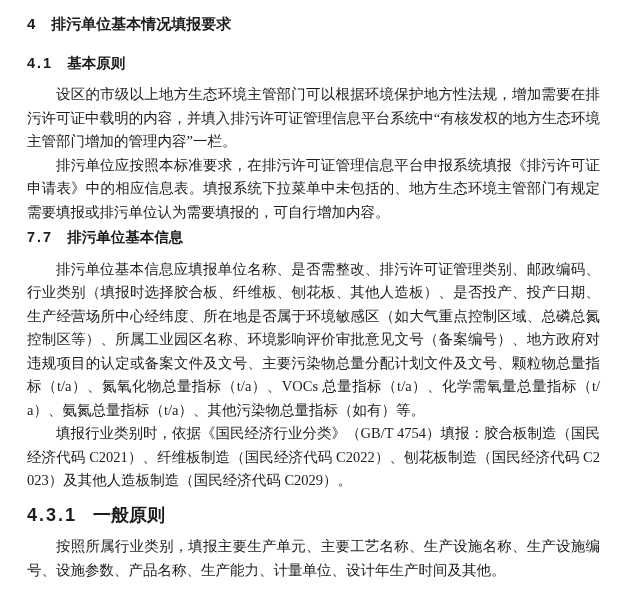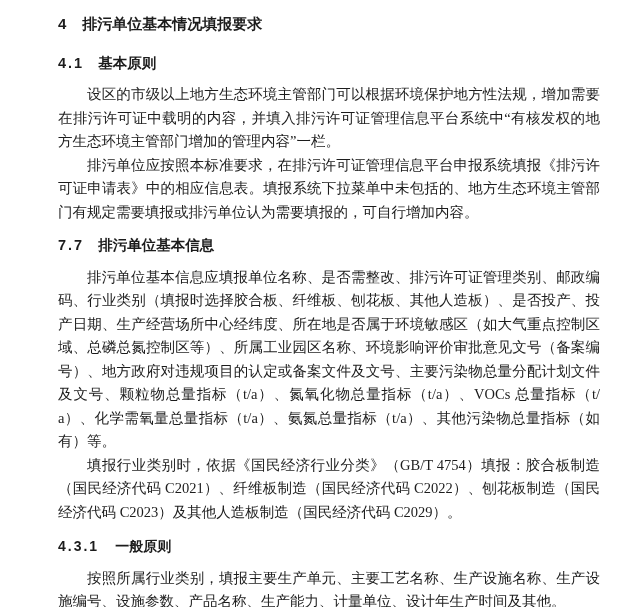--- a/index.html
+++ b/index.html
@@ -8,33 +8,33 @@
     height: 607px;
     background: #ffffff;
     color: #1c1c1c;
     font-family: "Liberation Serif", "DejaVu Serif", serif;
     -webkit-font-smoothing: antialiased;
   }
   .page {
     box-sizing: border-box;
     width: 640px;
     height: 607px;
-    padding: 0 40px 0 58px;
+    padding: 0 40px 0 27px;
     overflow: hidden;
     background: #ffffff;
   }
   .h1, .h2, .h3 {
     font-family: "Liberation Sans", "DejaVu Sans", sans-serif;
     font-weight: bold;
     line-height: 23.5px;
     white-space: nowrap;
   }
   .h1 { font-size: 15px;   margin: 12px 0 16px 0; }
-  .h2 { font-size: 14.5px; margin: 10px 0 8px 0; }
-  .h3 { font-size: 14px; margin: 11px 0 8px  0; }
+  .h2 { font-size: 14.5px; margin: 2px 0 8px 0; }
+  .h3 { font-size: 18px; margin: 11px 0 8px  0; }
   .hnum  { display: inline-block; margin-right: 14px; letter-spacing: 2px; }
   .h3 .hnum { margin-right: 16px; }
   .para {
     font-size: 14.5px;
     line-height: 23.5px;
     text-align: justify;
     text-justify: inter-character;
     text-indent: 2em;
     margin: 0;
     word-break: break-all;

